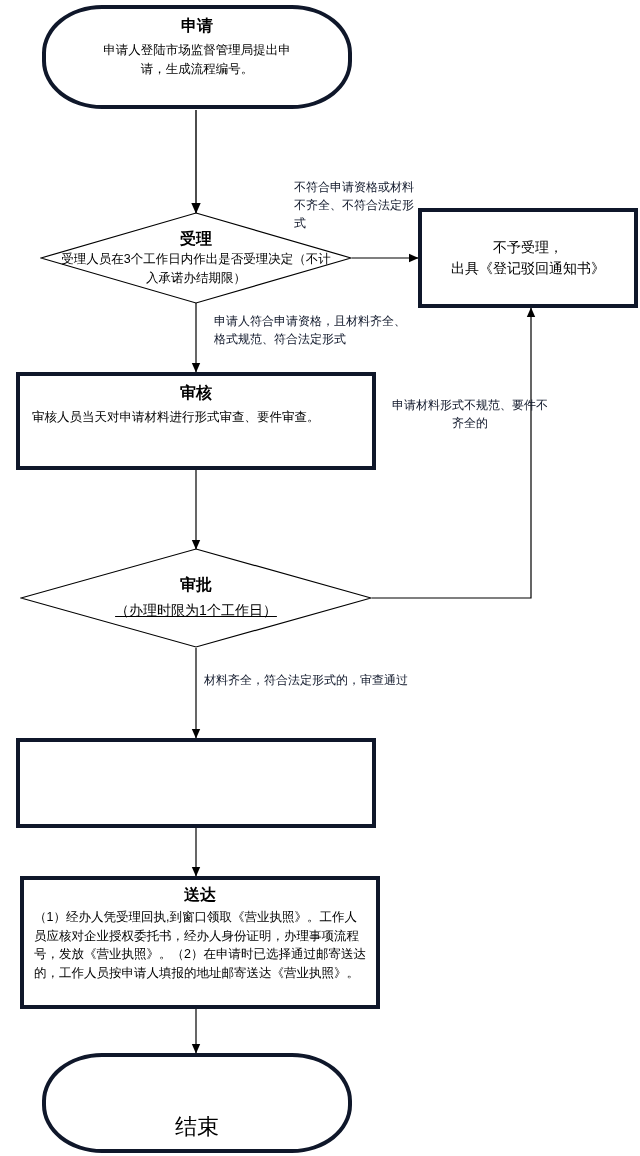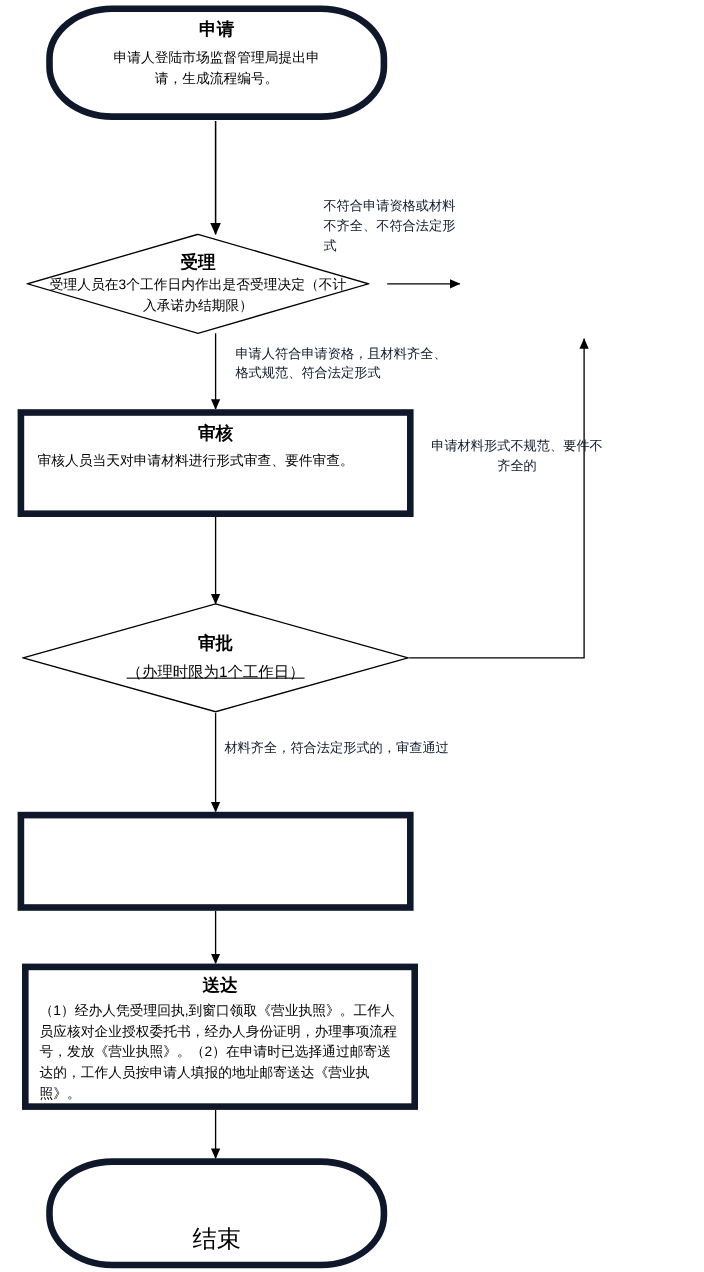--- a/index.html
+++ b/index.html
@@ -12,21 +12,21 @@
     width: 640px;
     height: 1156px;
     background: #ffffff;
     font-family: "Liberation Sans", sans-serif;
     color: #000000;
     overflow: hidden;
   }
   .node {
     position: absolute;
     box-sizing: border-box;
-    border: 6px solid #0f172a;
+    border: 4px solid #0f172a;
     background: #ffffff;
   }
   .node .title {
     font-size: 16px;
     font-weight: bold;
     text-align: center;
     line-height: 1.3;
   }
   .node .body {
     font-size: 12.5px;
@@ -123,30 +123,34 @@
     <line x1="196" y1="828" x2="196" y2="876" stroke="#000000" stroke-width="1.2" marker-end="url(#arrowhead)"></line>
 
     <line x1="196" y1="1009" x2="196" y2="1053" stroke="#000000" stroke-width="1.2" marker-end="url(#arrowhead)"></line>
   </svg>
 
   <div class="node terminator" style="left:42px; top:5px; width:310px; height:104px;">
     <div class="title pad">申请</div>
     <div class="body center" style="padding:4px 52px 0 52px;">申请人登陆市场监督管理局提出申请，生成流程编号。</div>
   </div>
 
-  <div class="diamond-wrap" style="left:24px; top:212px; width:312px; height:92px;">
+  <div class="diamond-wrap" style="left:40px; top:212px; width:312px; height:92px;">
     <svg width="312" height="92" viewBox="0 0 312 92">
       <polygon points="156,1 311,46 156,91 1,46" fill="#ffffff" stroke="#000000" stroke-width="1.2"></polygon>
     </svg>
     <div class="diamond-text">
       <div class="title">受理</div>
       <div class="body" style="width:270px;">受理人员在3个工作日内作出是否受理决定（不计入承诺办结期限）</div>
     </div>
   </div>
 
+  <div class="node rect" style="left:418px; top:208px; width:220px; height:100px; display:flex; align-items:center; justify-content:center;">
+    <div class="body center" style="font-size:14px; white-space:pre-line;">不予受理，
+出具《登记驳回通知书》</div>
+  </div>
 
   <div class="node rect" style="left:16px; top:372px; width:360px; height:98px;">
     <div class="title pad">审核</div>
     <div class="body" style="padding:4px 12px 0 12px;">审核人员当天对申请材料进行形式审查、要件审查。</div>
   </div>
 
   <div class="diamond-wrap" style="left:20px; top:548px; width:352px; height:100px;">
     <svg width="352" height="100" viewBox="0 0 352 100">
       <polygon points="176,1 351,50 176,99 1,50" fill="#ffffff" stroke="#000000" stroke-width="1.2"></polygon>
     </svg>

